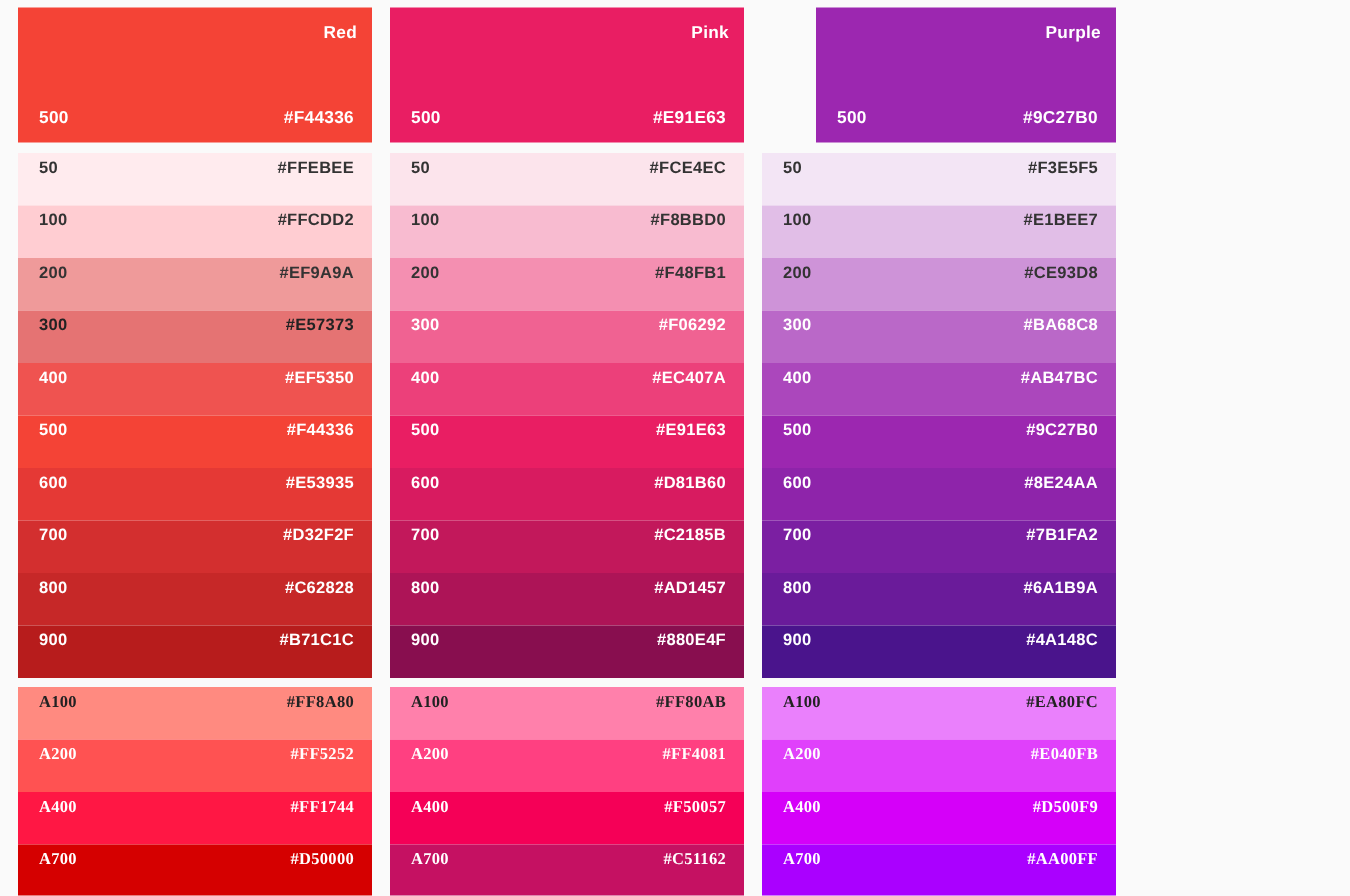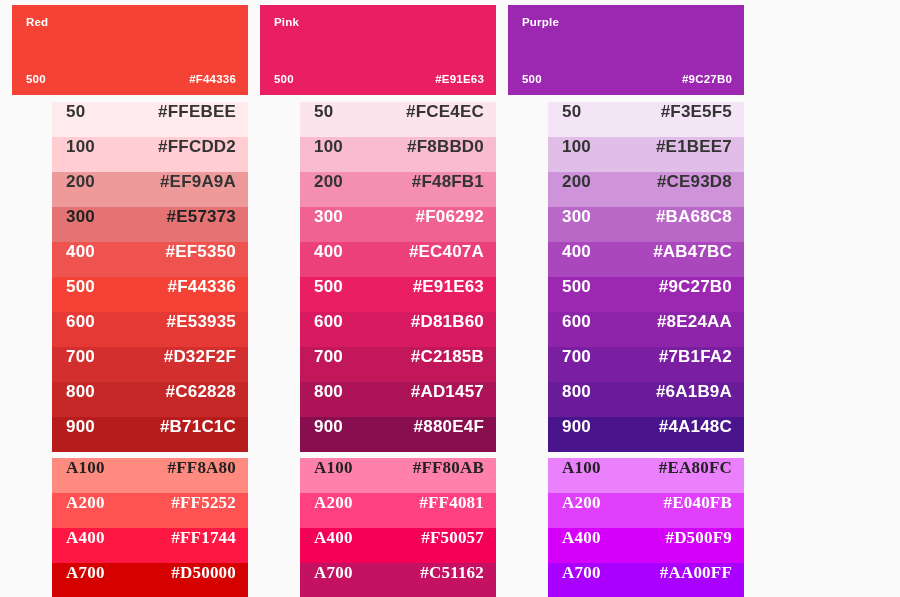--- a/index.html
+++ b/index.html
@@ -13,20 +13,21 @@
     font-family: "Liberation Sans", sans-serif;
     overflow: hidden;
   }
   .palette-grid {
     display: flex;
     padding: 5px 12px 8px 12px;
     box-sizing: border-box;
     width: 756px;
     height: 597px;
     gap: 12px;
+    text-align: right;
   }
   .palette-column {
     flex: 1 1 0;
     display: flex;
     flex-direction: column;
     min-width: 0;
   }
   
   .column-header {
     height: 90px;
@@ -67,24 +68,23 @@
     flex: 0 0 7px;
   }
   .swatch-row {
     height: 35px;
     flex: 0 0 35px;
     display: flex;
     align-items: center;
     justify-content: space-between;
     box-sizing: border-box;
     padding: 0 12px 16px 14px;
-    font-size: 17px;
+    font-size: 11px;
     font-weight: bold;
     letter-spacing: 0.2px;
-    margin-left: 40px;
   }
   .swatch-row.a-row {
     height: 35px;
     flex: 0 0 35px;
     font-family: Liberation Serif, serif;
   }
   .swatch-name { white-space: nowrap; }
   .swatch-hex  { white-space: nowrap; }
 </style>
 </head>
@@ -227,21 +227,21 @@
           <span class="swatch-name">A400</span>
           <span class="swatch-hex">#F50057</span>
         </div>
         <div class="swatch-row a-row" style="background: rgb(197, 17, 98); color: rgb(255, 255, 255);">
           <span class="swatch-name">A700</span>
           <span class="swatch-hex">#C51162</span>
         </div>
       </div>
     </div>
     <div class="palette-column">
-      <div class="column-header" style="background: rgb(156, 39, 176); color: rgb(255, 255, 255);">
+      <div class="column-header" style="background: rgb(156, 39, 176); color: rgb(255, 255, 255); margin-left: 36px;">
         <div class="column-title">Purple</div>
         <div class="header-footer">
           <span class="swatch-name">500</span>
           <span class="swatch-hex">#9C27B0</span>
         </div>
       </div>
       <div class="header-gap"></div>
       <div class="row-group">
         <div class="swatch-row" style="background: rgb(243, 229, 245); color: rgb(51, 51, 51);">
           <span class="swatch-name">50</span>

